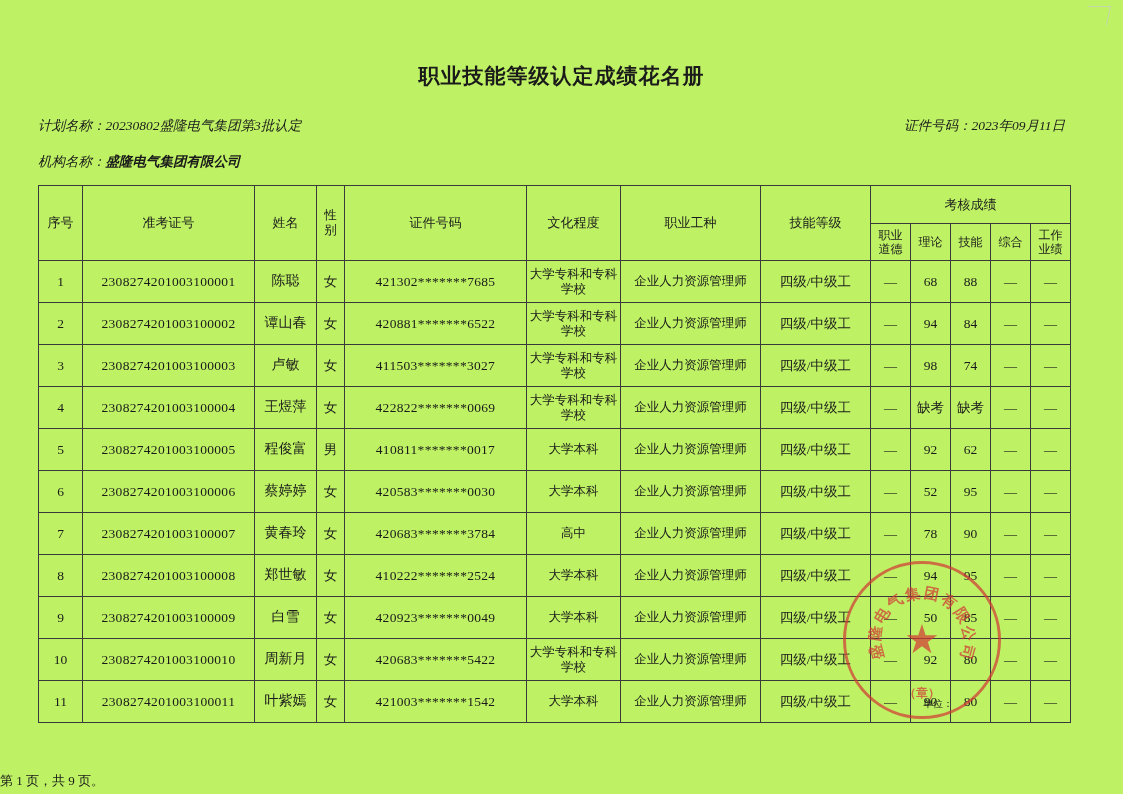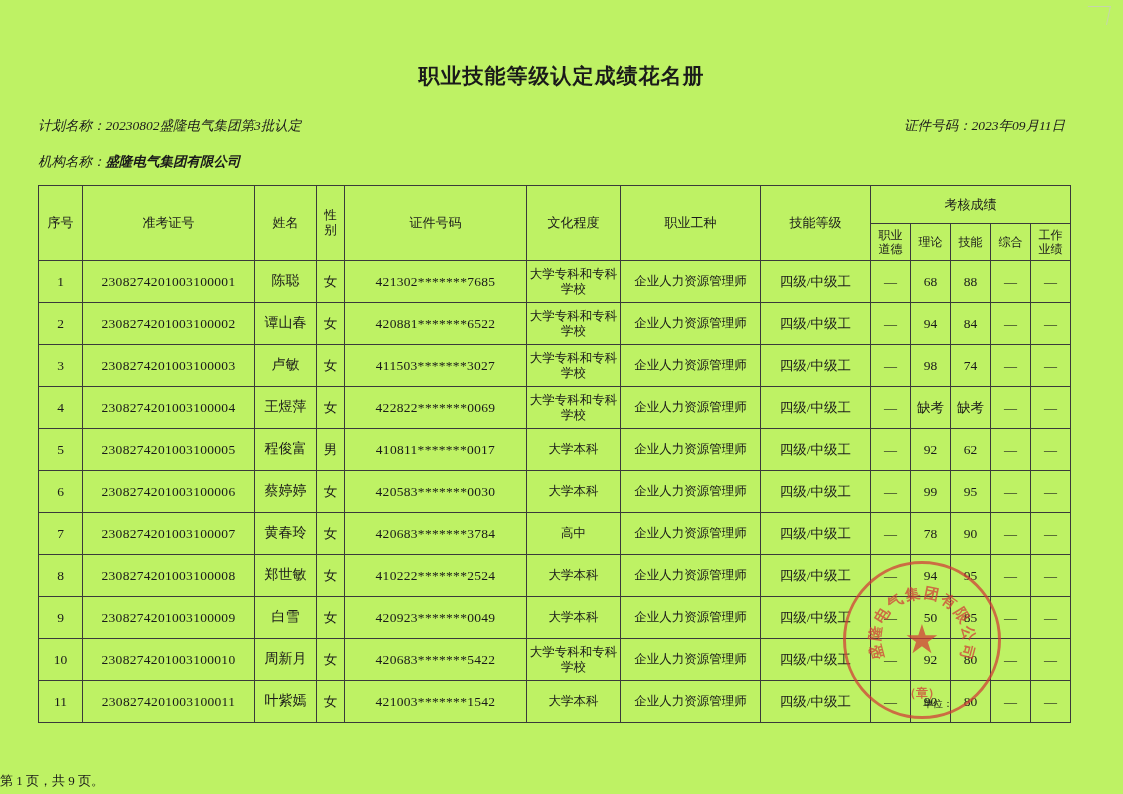--- a/index.html
+++ b/index.html
@@ -310,21 +310,21 @@
         <tr>
           <td>6</td>
           <td class="idcell">2308274201003100006</td>
           <td class="name">蔡婷婷</td>
           <td>女</td>
           <td class="idcell">420583*******0030</td>
           <td class="small">大学本科</td>
           <td class="small">企业人力资源管理师</td>
           <td>四级/中级工</td>
           <td class="dash">—</td>
-          <td>99</td>
+          <td>52</td>
           <td>95</td>
           <td class="dash">—</td>
           <td class="dash">—</td>
         </tr>
         <tr>
           <td>7</td>
           <td class="idcell">2308274201003100007</td>
           <td class="name">黄春玲</td>
           <td>女</td>
           <td class="idcell">420683*******3784</td>

